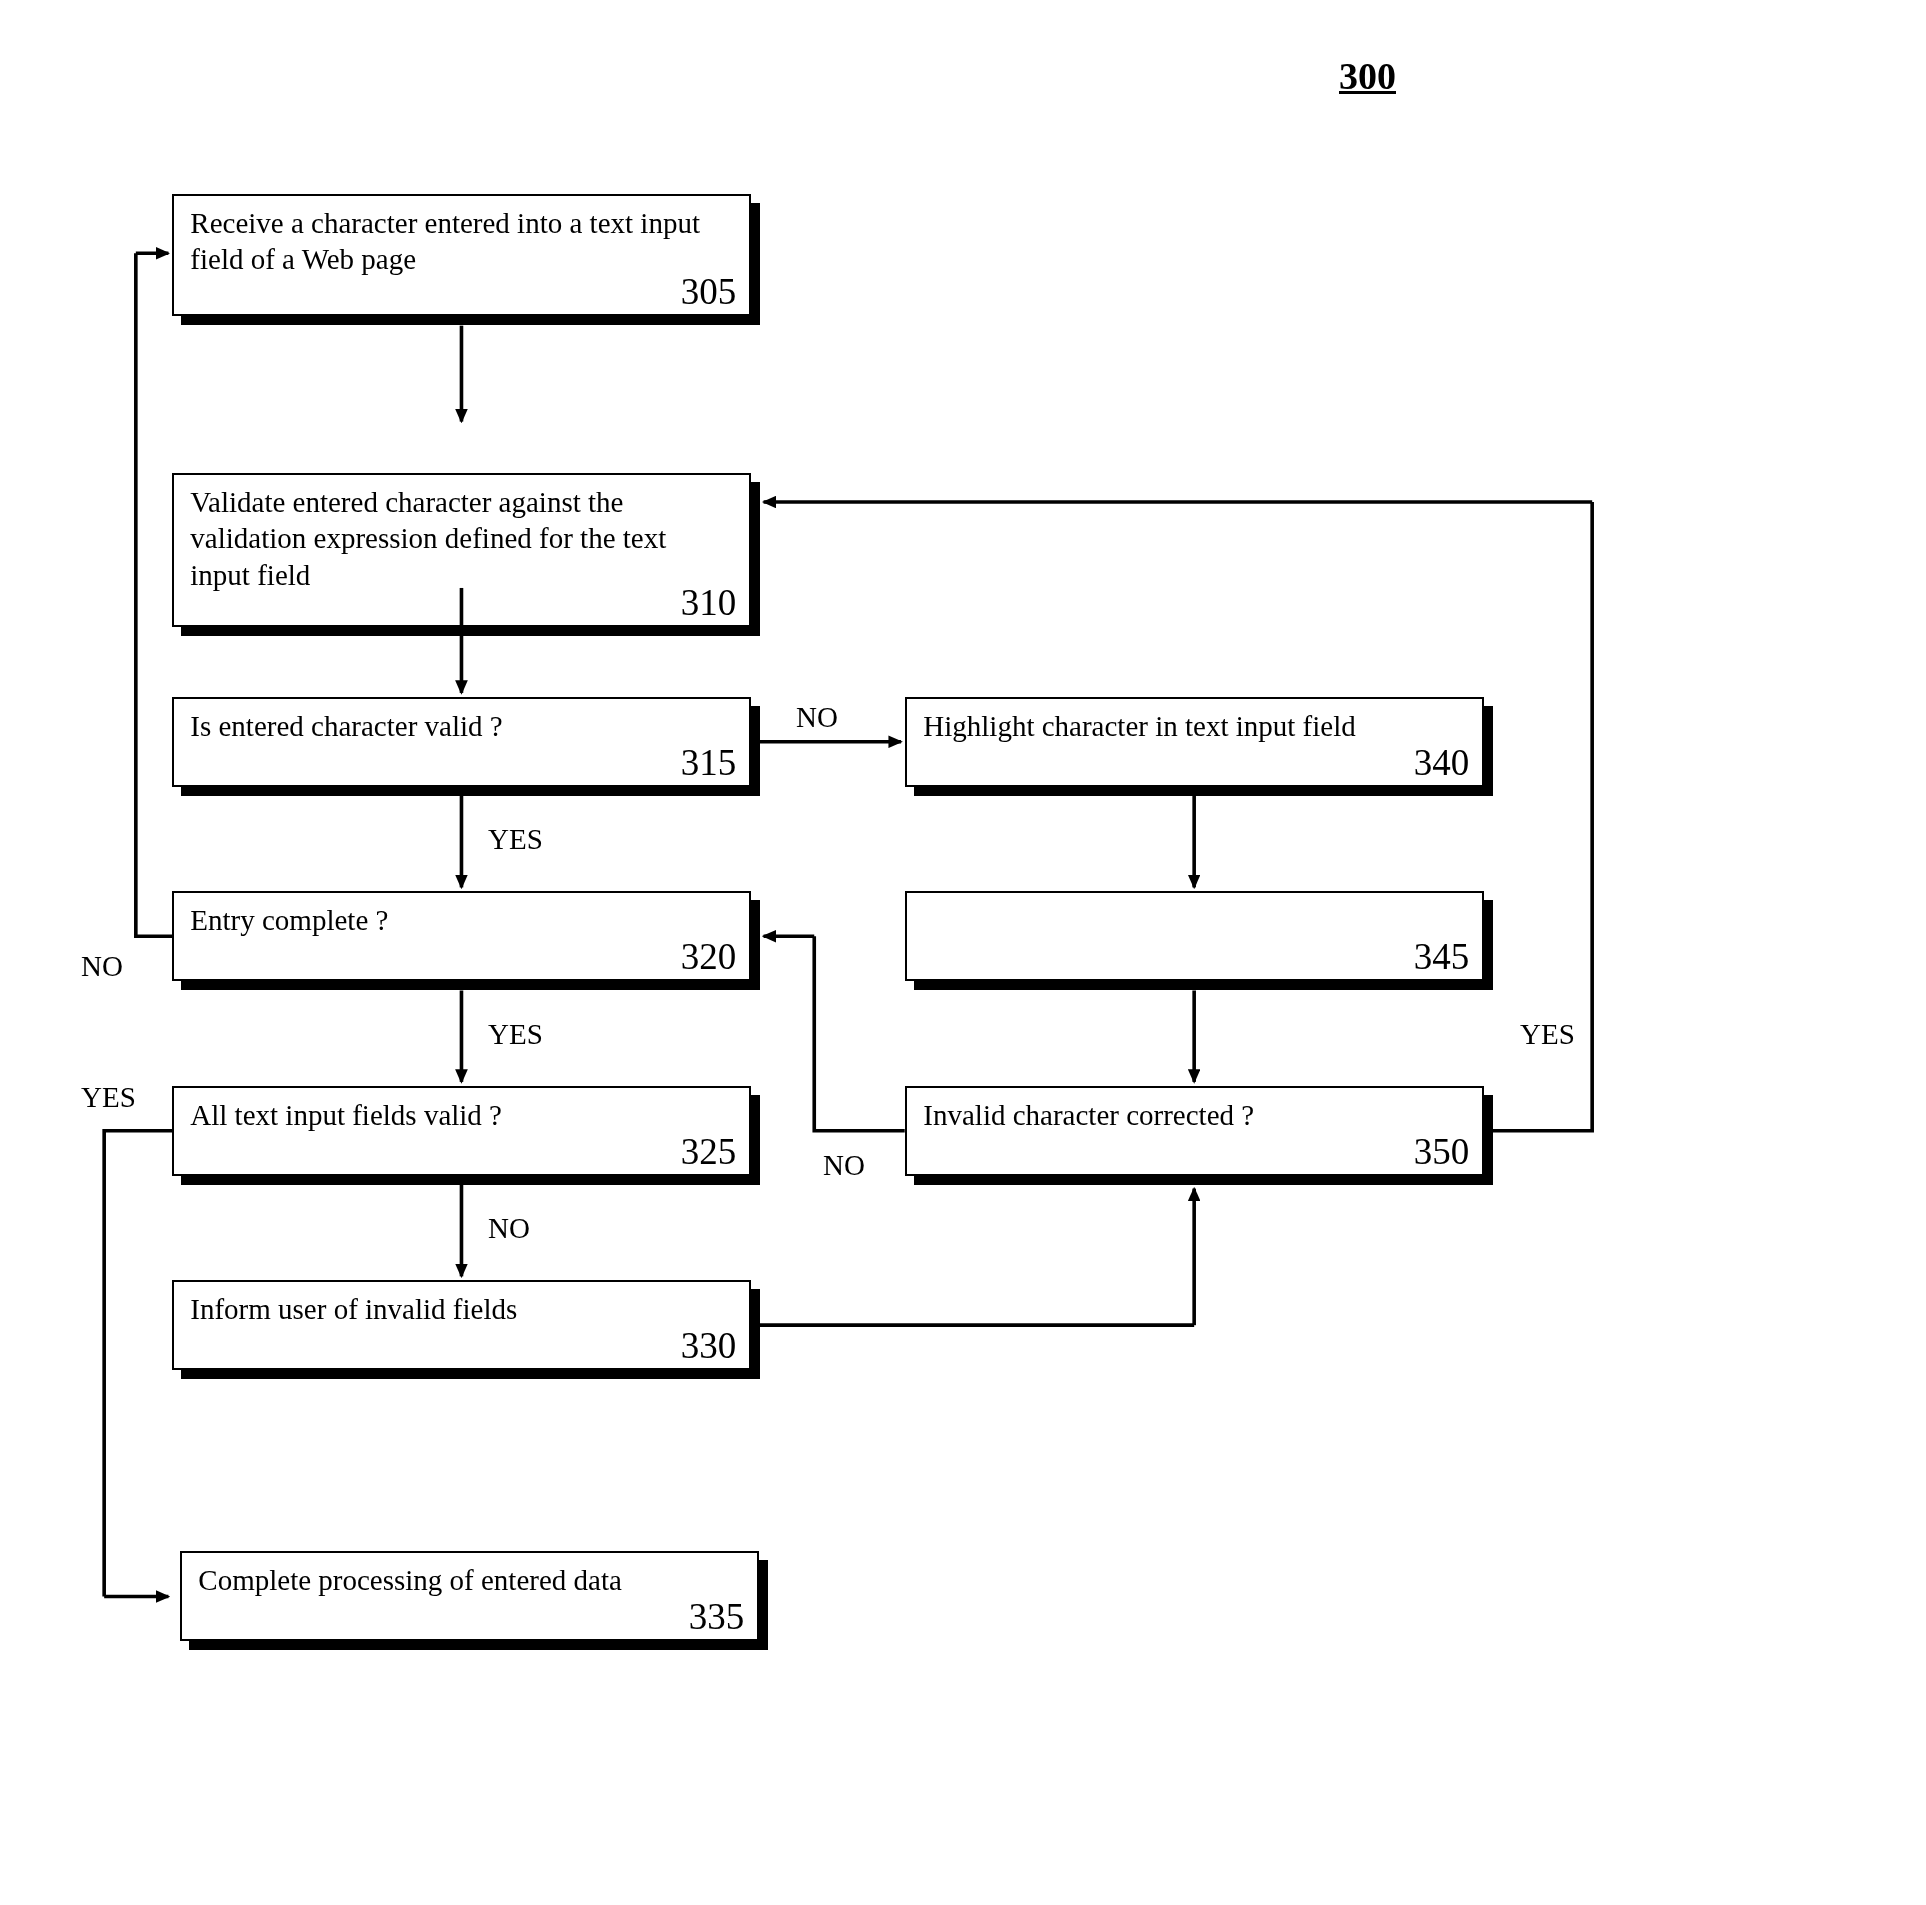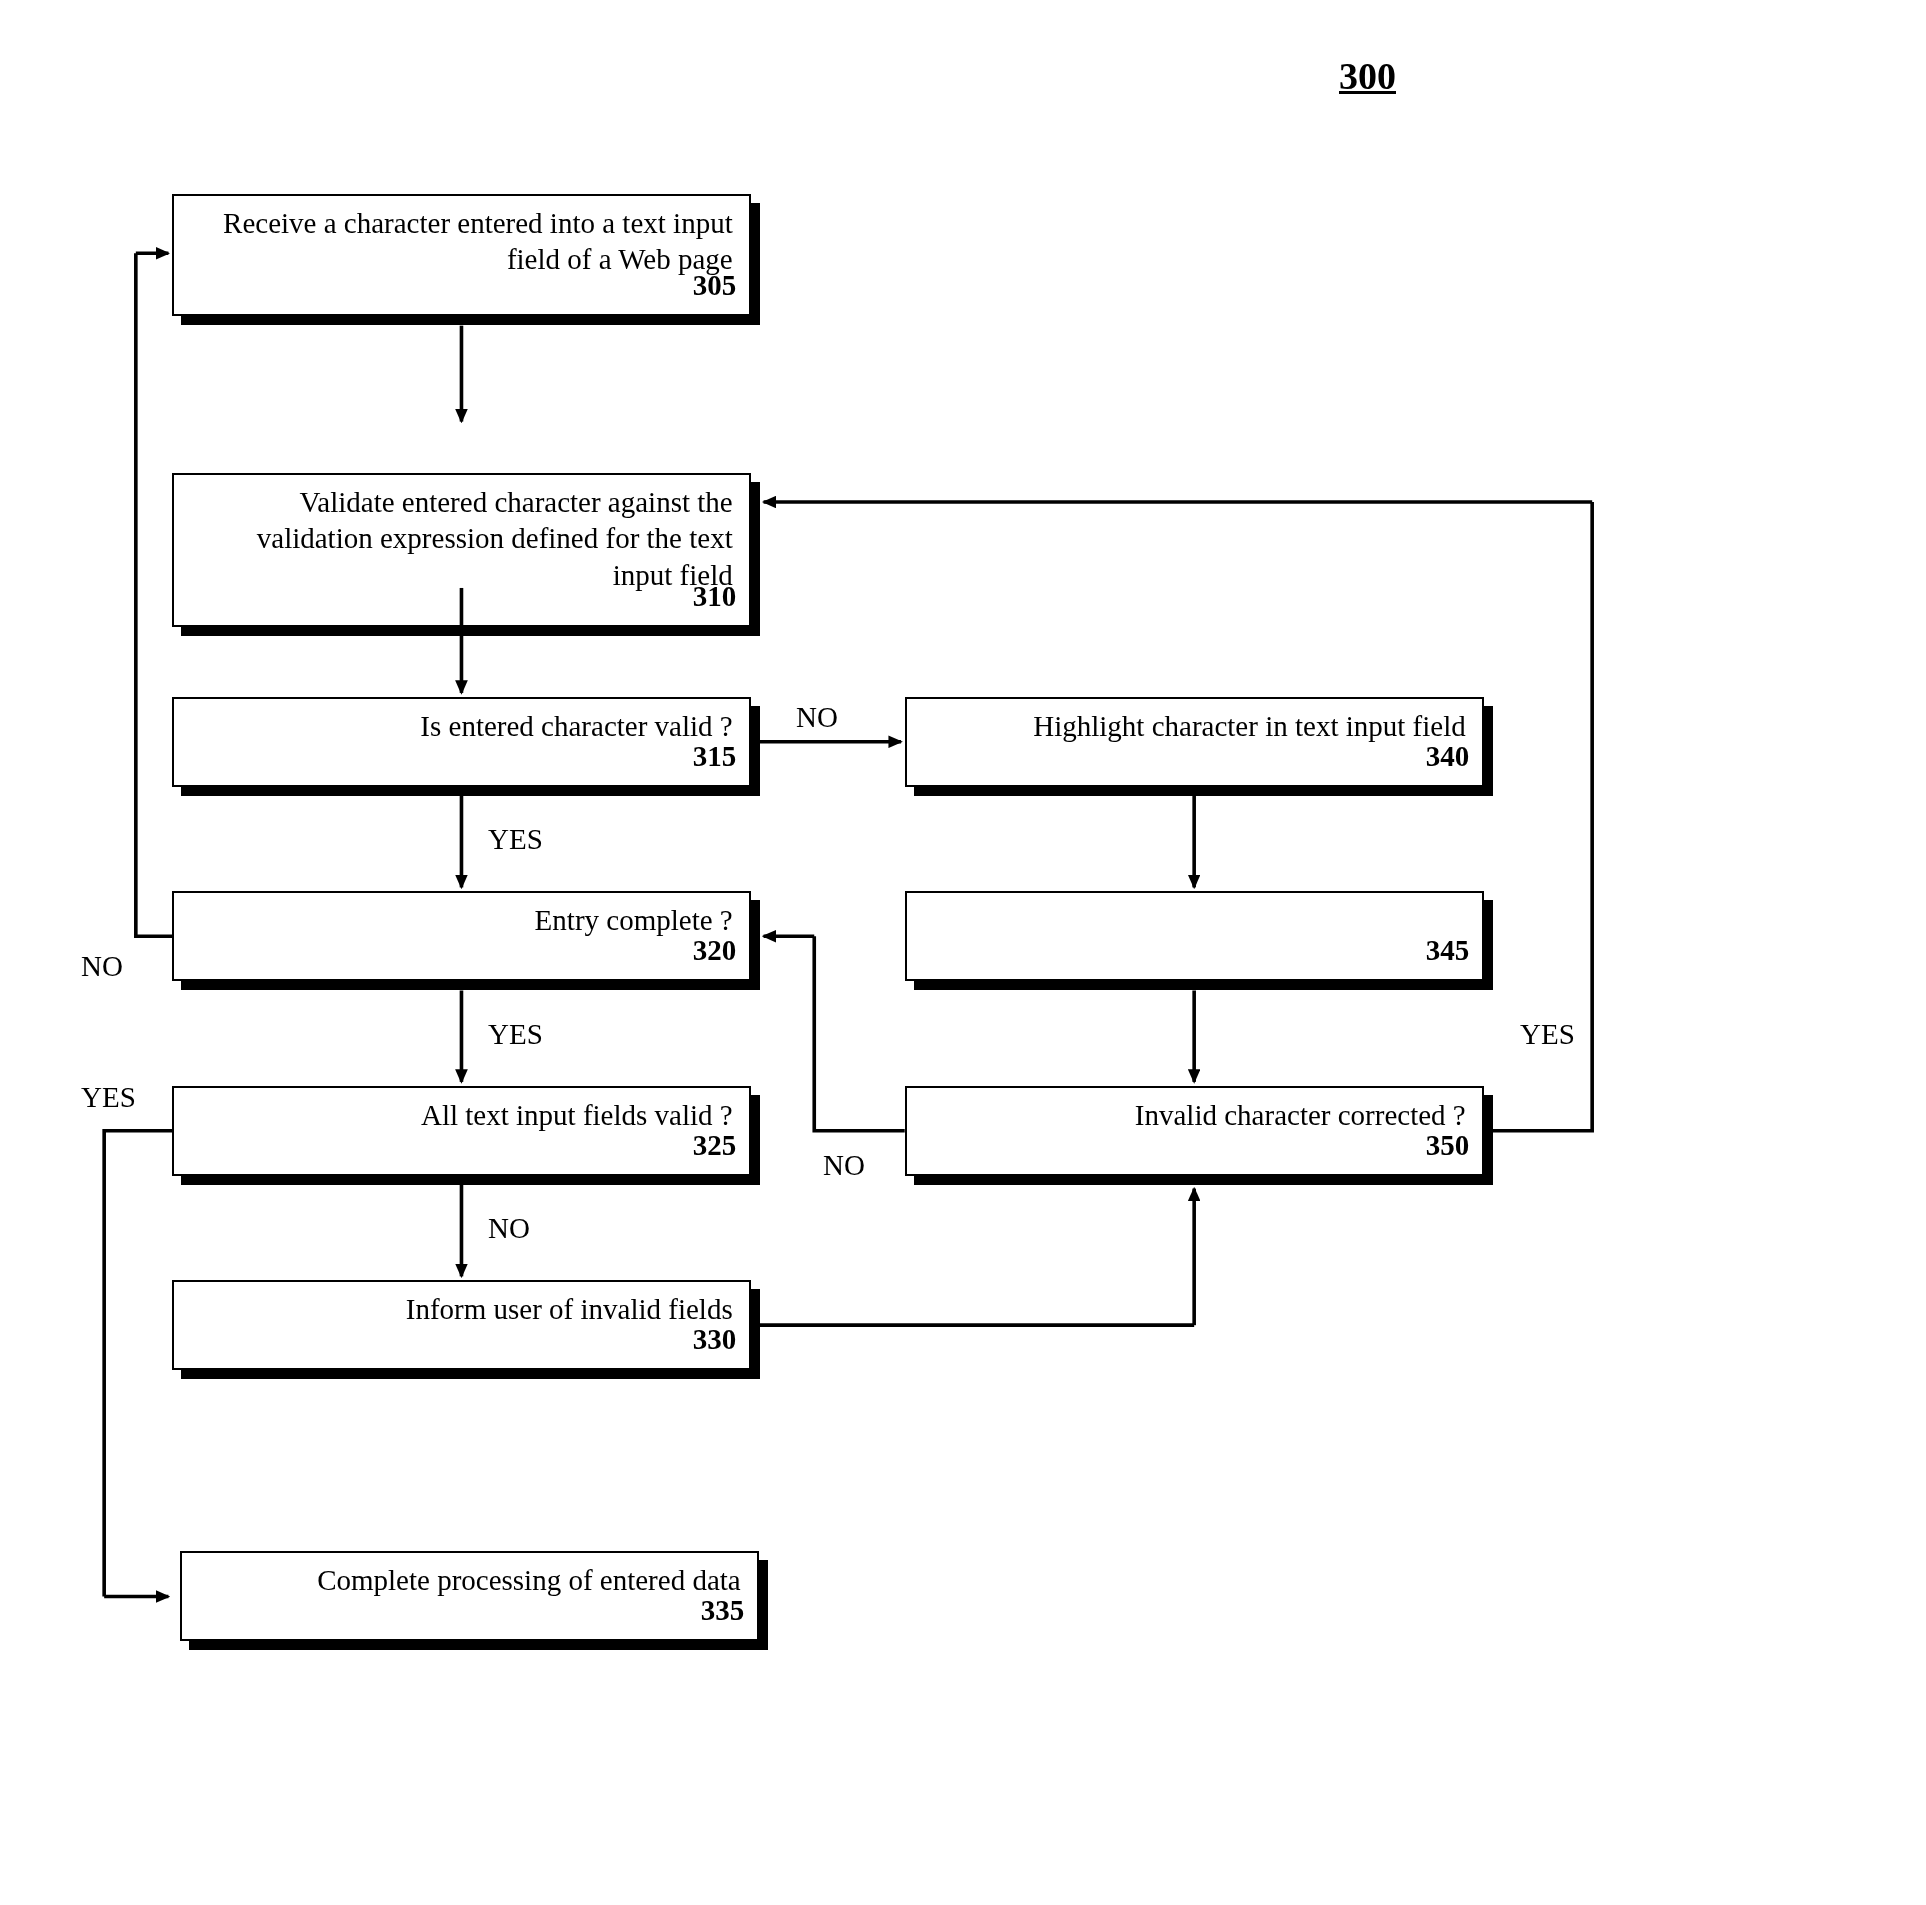--- a/index.html
+++ b/index.html
@@ -20,29 +20,28 @@
   }
   .box {
     position: absolute;
     background: #fff;
     border: 2.7px solid #000;
     padding: 9px 16.3px 5.4px 16.3px;
     box-shadow: 9px 9px 0 #000;
   }
   .box-text {
     font-size: 29px;
-    text-align: right;
+    text-align: left;
     line-height: 1.25;
   }
   .box-num {
     position: absolute;
-    bottom: 12px;
+    bottom: 1px;
     right: 12.7px;
-    font-size: 29px;
-    font-weight: bold;
+    font-size: 37px;
   }
   .edge-label {
     position: absolute;
     font-size: 29px;
     font-weight: normal;
   }
   svg.arrows {
     position: absolute;
     top: 0; left: 0;
     width: 1927px; height: 1905px;

